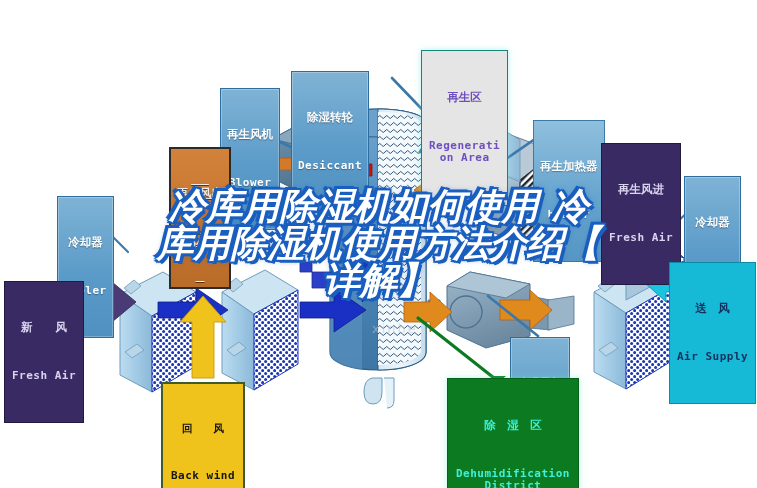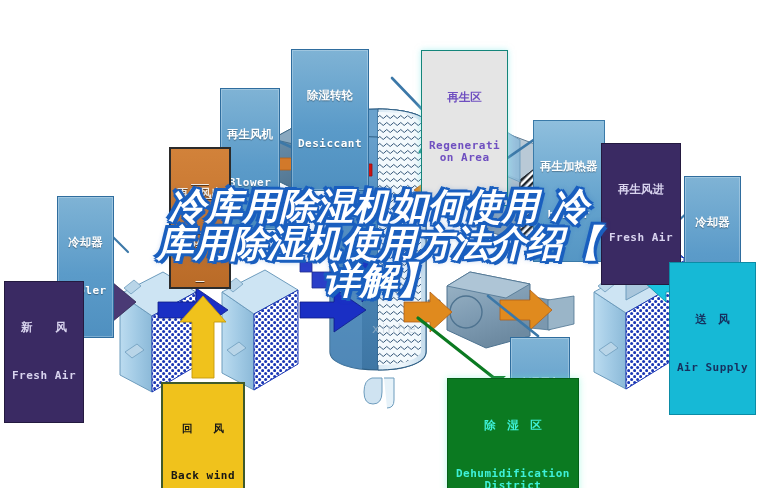--- a/index.html
+++ b/index.html
@@ -50,21 +50,21 @@
   .c-purple .cn{letter-spacing:12px;text-indent:12px;}
   
   .c-teal{
     background:#e5e5e5;border:1px solid #14857a;color:#6f4fc0;
     padding:4px 7px 5px 7px;
     box-shadow:0 0 6px rgba(120,230,230,.55);
   }
   
   .c-cyan{
     background:#16b9d6;border:1px solid #0b8ca6;color:#16305e;
-    padding:14px 7px 4px 7px;
+    padding:3px 7px 4px 7px;
   }
   .c-cyan .cn{letter-spacing:10px;text-indent:10px;}
   
   .c-yellow{
     background:#f0c21c;border:2px solid #3f5a2b;color:#161616;
     padding:3px 8px 4px 8px;
   }
   .c-yellow .cn{letter-spacing:22px;text-indent:22px;font-size:10.5px;}
   
   .c-green{
@@ -300,21 +300,21 @@
       <polygon points="542,124 556,124 540,138" fill="#5b9bc9"></polygon>
       <polygon points="540,338 554,338 538,350" fill="#5b9bc9"></polygon>
       <polygon points="492,376 506,376 490,390" fill="#0b7a21"></polygon>
       <polygon points="96,216 110,216 96,228" fill="#5b9bc9"></polygon>
       <polygon points="688,202 702,202 690,214" fill="#5b9bc9"></polygon>
     </g>
   </svg>
 
   <div class="wm" style="left:10px;top:330px;">xf</div>
 
-  <div class="callout c-blue" style="left:291px;top:49px;">
+  <div class="callout c-blue" style="left:291px;top:71px;">
     <span class="cn">除湿转轮</span>
     <span class="en">Desiccant</span>
   </div>
 
   <div class="callout c-blue" style="left:220px;top:88px;">
     <span class="cn">再生风机</span>
     <span class="en">Blower</span>
   </div>
 
   <div class="callout c-teal" style="left:421px;top:50px;">

